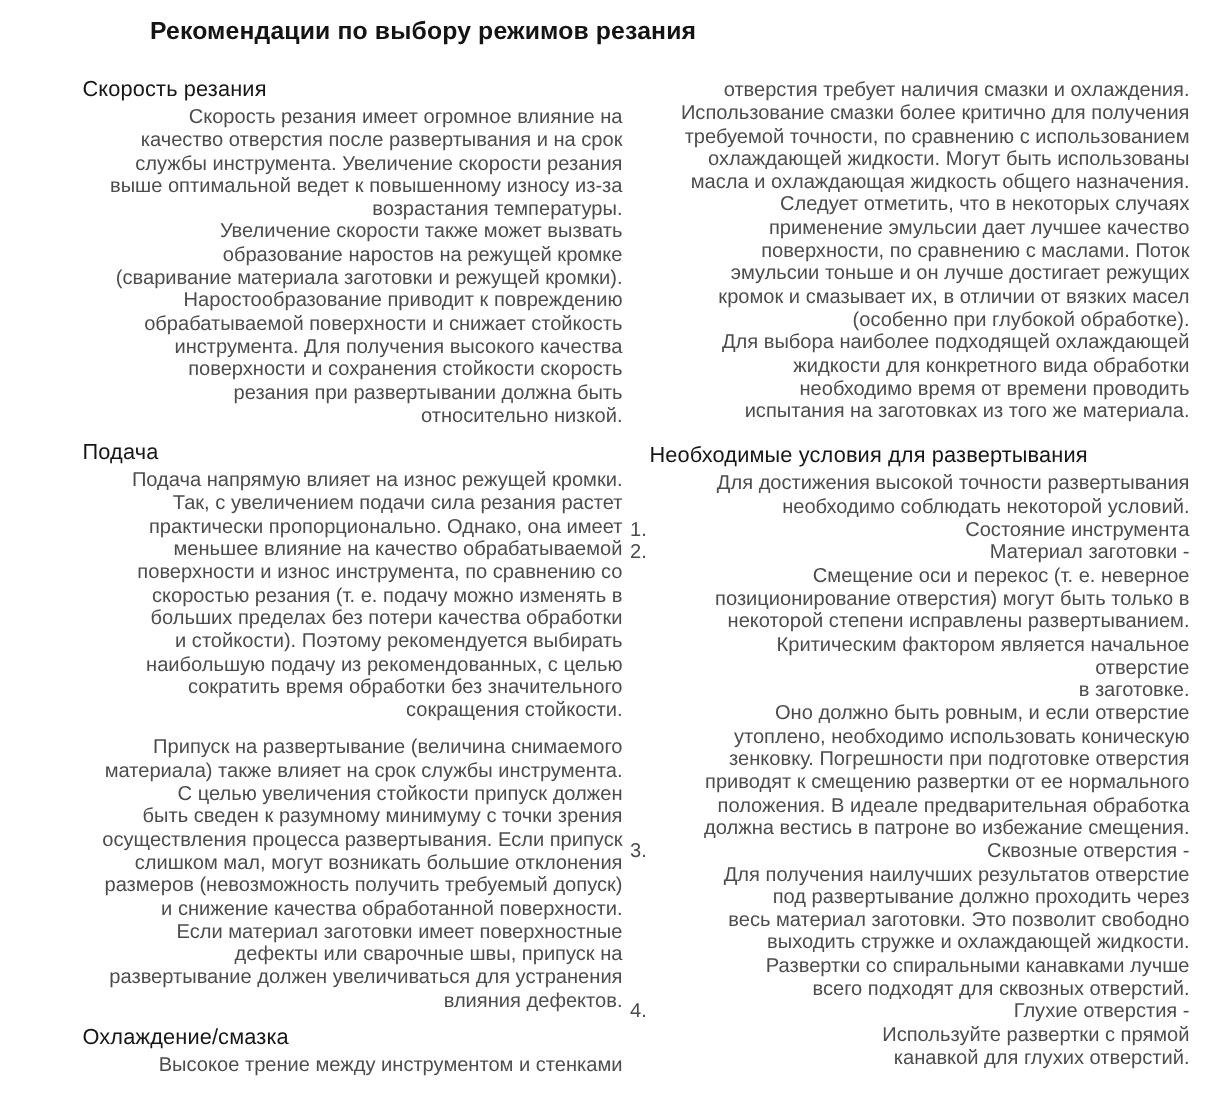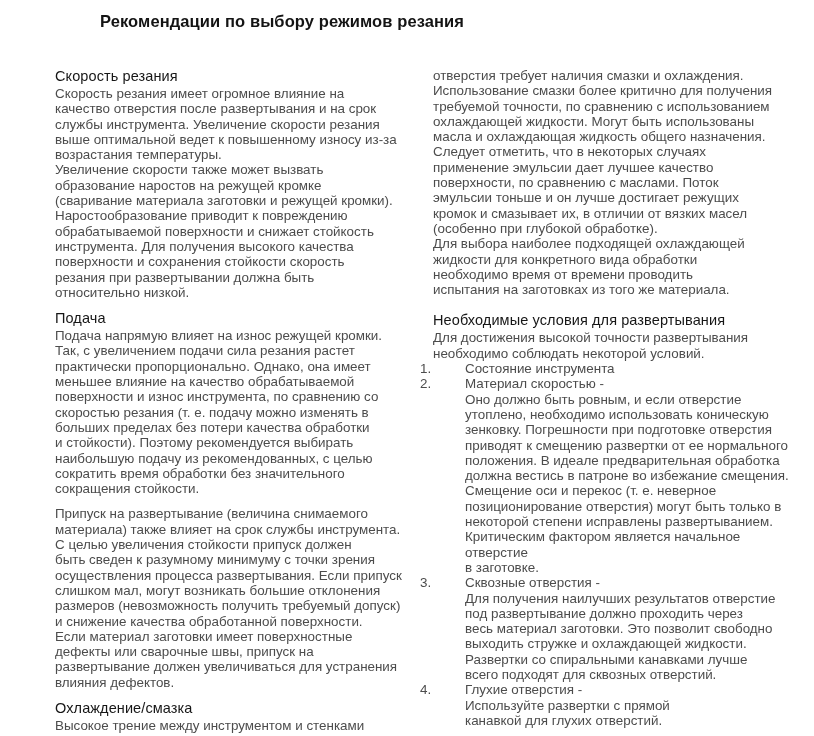--- a/index.html
+++ b/index.html
@@ -9,38 +9,39 @@
     font-family: "Liberation Sans", sans-serif;
     overflow: hidden;
   }
   .page { padding: 11px 0 0 55px; width: 814px; }
   .doc-title {
     font-size: 16.5px;
     line-height: 20px;
     font-weight: 700;
     color: #141414;
     margin-left: 45px;
-    margin-bottom: 37px;
+    margin-bottom: 21px;
     letter-spacing: 0.1px;
   }
   .cols { display: flex; gap: 18px; }
   .col { width: 360px; flex: none; }
   h2 {
     font-size: 14.5px;
     line-height: 16px;
     font-weight: 400;
     color: #161616;
     margin-bottom: 2px;
     letter-spacing: 0.1px;
   }
   p {
     font-size: 13.4px;
     line-height: 15.3px;
     color: #4c4c4c;
     white-space: pre-line;
+    text-align: right;
   }
   .section { margin-bottom: 10px; }
   .section-conditions { margin-top: 15px; }
   .list-item { display: flex; margin-left: -13px; }
   .list-item .num {
     flex: none;
     width: 13px;
     font-size: 13.4px;
     line-height: 15.3px;
     color: #4c4c4c;
@@ -141,32 +142,32 @@
         <div class="list-item">
           <span class="num">1.</span>
           <div class="item-body">
             <p>Состояние инструмента</p>
           </div>
         </div>
 
         <div class="list-item">
           <span class="num">2.</span>
           <div class="item-body">
-            <p>Материал скоростью -</p>
+            <p>Материал заготовки -</p>
+            <p>Смещение оси и перекос (т. е. неверное
+позиционирование отверстия) могут быть только в
+некоторой степени исправлены развертыванием.
+Критическим фактором является начальное отверстие
+в заготовке.</p>
             <p>Оно должно быть ровным, и если отверстие
 утоплено, необходимо использовать коническую
 зенковку. Погрешности при подготовке отверстия
 приводят к смещению развертки от ее нормального
 положения. В идеале предварительная обработка
 должна вестись в патроне во избежание смещения.</p>
-            <p>Смещение оси и перекос (т. е. неверное
-позиционирование отверстия) могут быть только в
-некоторой степени исправлены развертыванием.
-Критическим фактором является начальное отверстие
-в заготовке.</p>
           </div>
         </div>
 
         <div class="list-item">
           <span class="num">3.</span>
           <div class="item-body">
             <p>Сквозные отверстия -</p>
             <p>Для получения наилучших результатов отверстие
 под развертывание должно проходить через
 весь материал заготовки. Это позволит свободно

